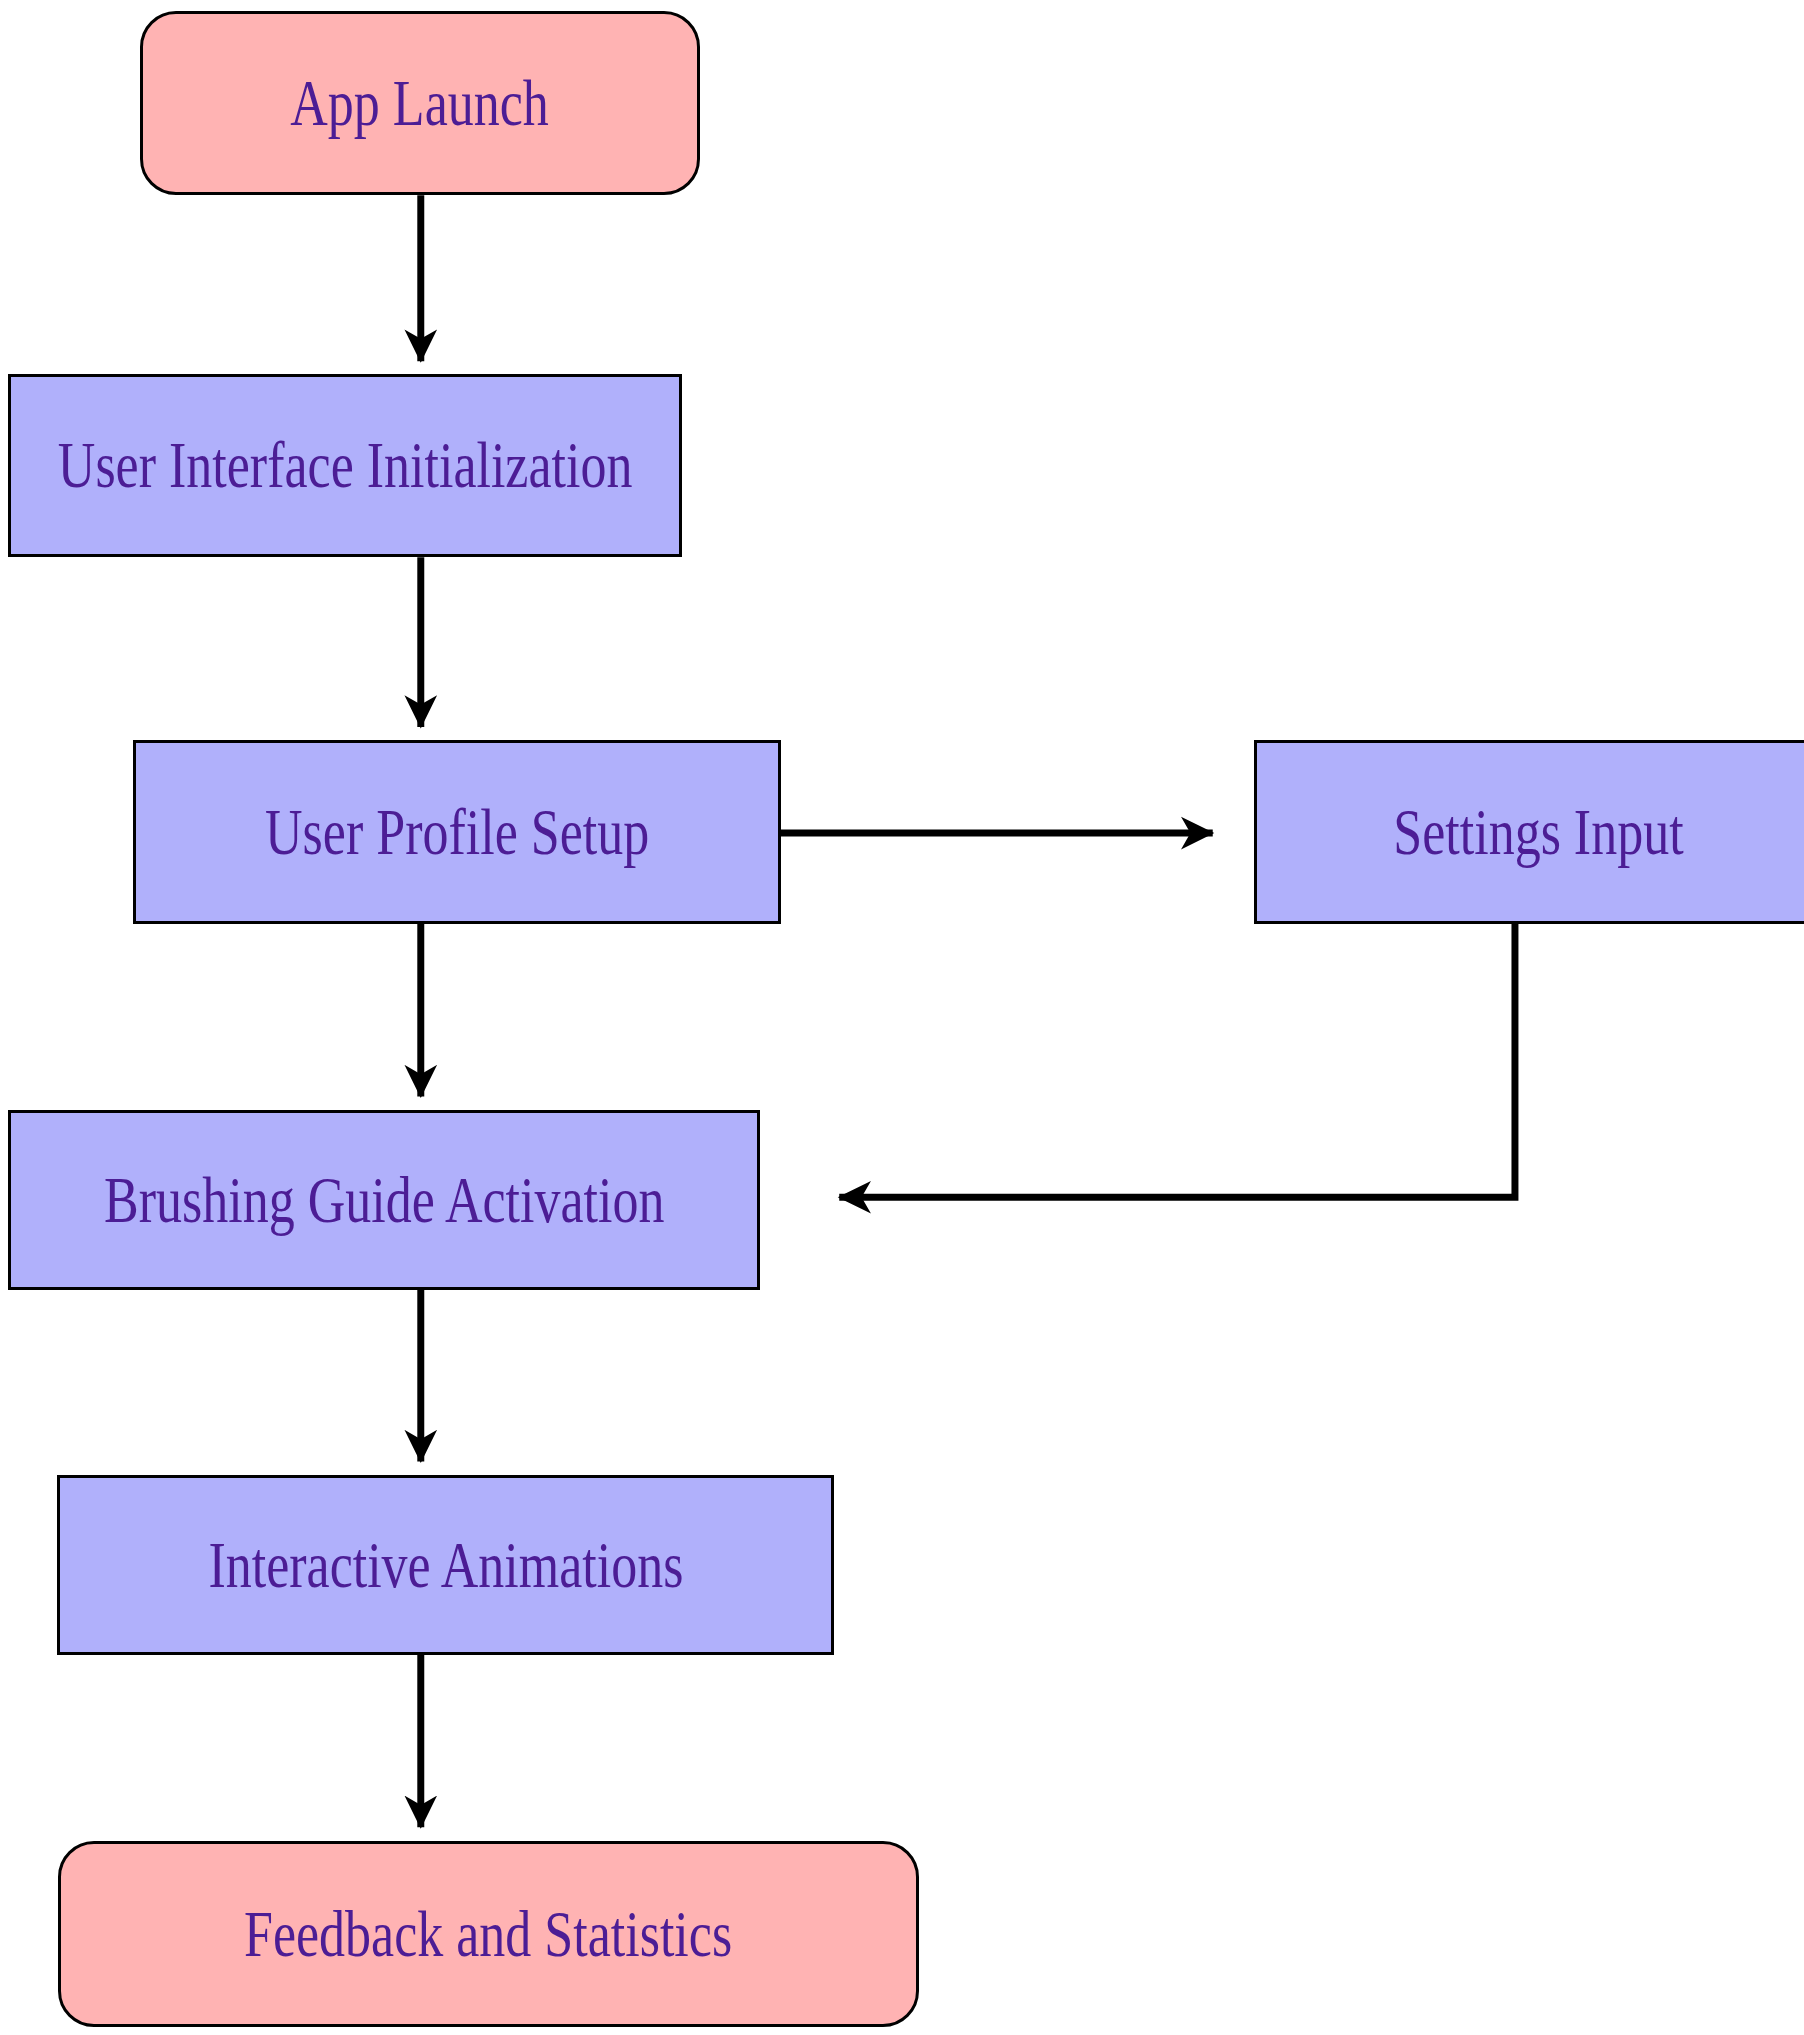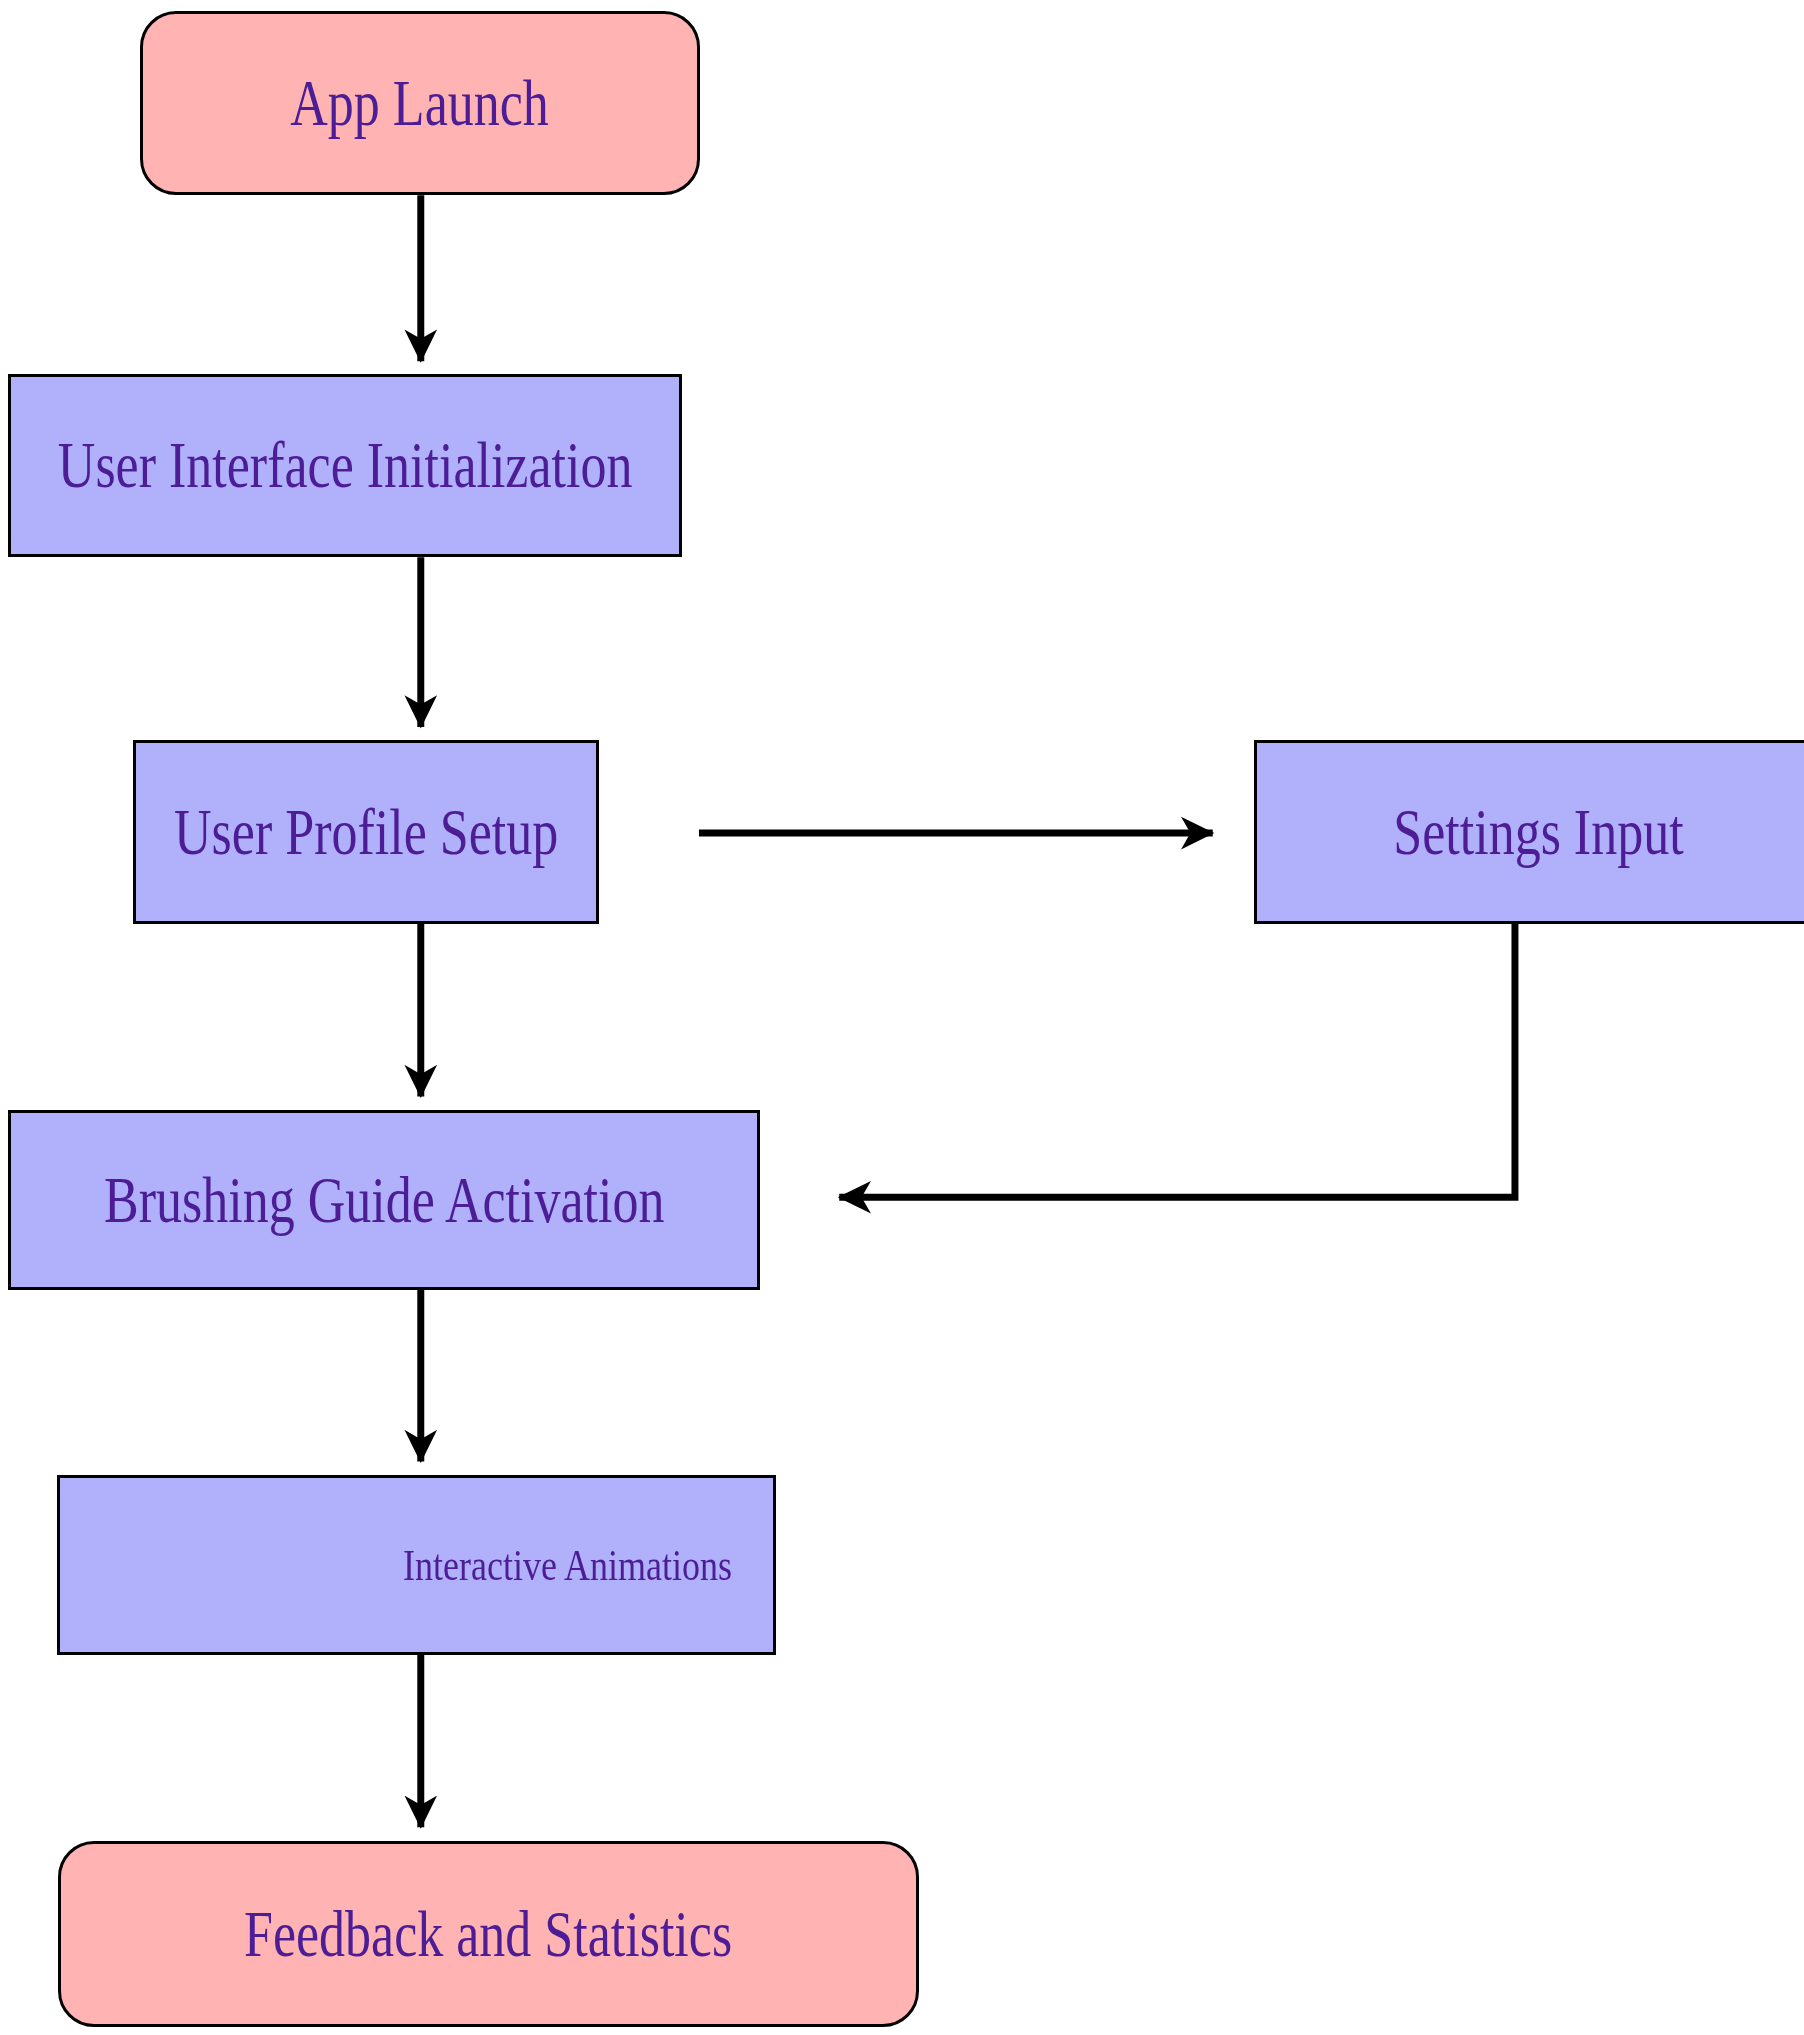--- a/index.html
+++ b/index.html
@@ -47,24 +47,24 @@
   }
   .shape-rounded {
     border-radius: 36px;
   }
   .fill-pink  { background: #ffb3b3; }
   .fill-purple{ background: #b0b0fb; }
 
   
   #node-app-launch            { left: 140px;  top: 11px;   width: 560px;  height: 184px; font-size: 65px; }
   #node-ui-init               { left: 7.8px;   top: 374px;  width: 674px; height: 183px; font-size: 65px; }
-  #node-profile-setup         { left: 133px;  top: 740px;  width: 466px;  height: 184px; font-size: 65px; }
+  #node-profile-setup         { left: 133px;  top: 740px;  width: 648px;  height: 184px; font-size: 65px; }
   #node-settings-input        { left: 1226px; top: 740px;  width: 568px;  height: 184px; font-size: 65px; margin-left: 28px; }
   #node-brushing-guide        { left: 7.8px;   top: 1110px; width: 752px; height: 180px; font-size: 65px; }
-  #node-interactive-anim      { left: 57px;   top: 1475px; width: 719px;  height: 180px; font-size: 45px; justify-content: flex-end; }
+  #node-interactive-anim      { left: 57px;   top: 1475px; width: 777px;  height: 180px; font-size: 65px; }
   #node-feedback-stats        { left: 58px;   top: 1841px; width: 861px;  height: 186px; font-size: 65px; }
 </style>
 </head>
 <body>
 
 <div id="canvas">
 
   <svg id="edge-layer" viewBox="0 0 2328 2626" width="1804" height="2035" xmlns="http://www.w3.org/2000/svg">
     <defs>
       <marker id="arrow" viewBox="0 0 12 12" refX="10.5" refY="6" markerWidth="5.2" markerHeight="5.2" orient="auto-start-reverse" markerUnits="strokeWidth">

